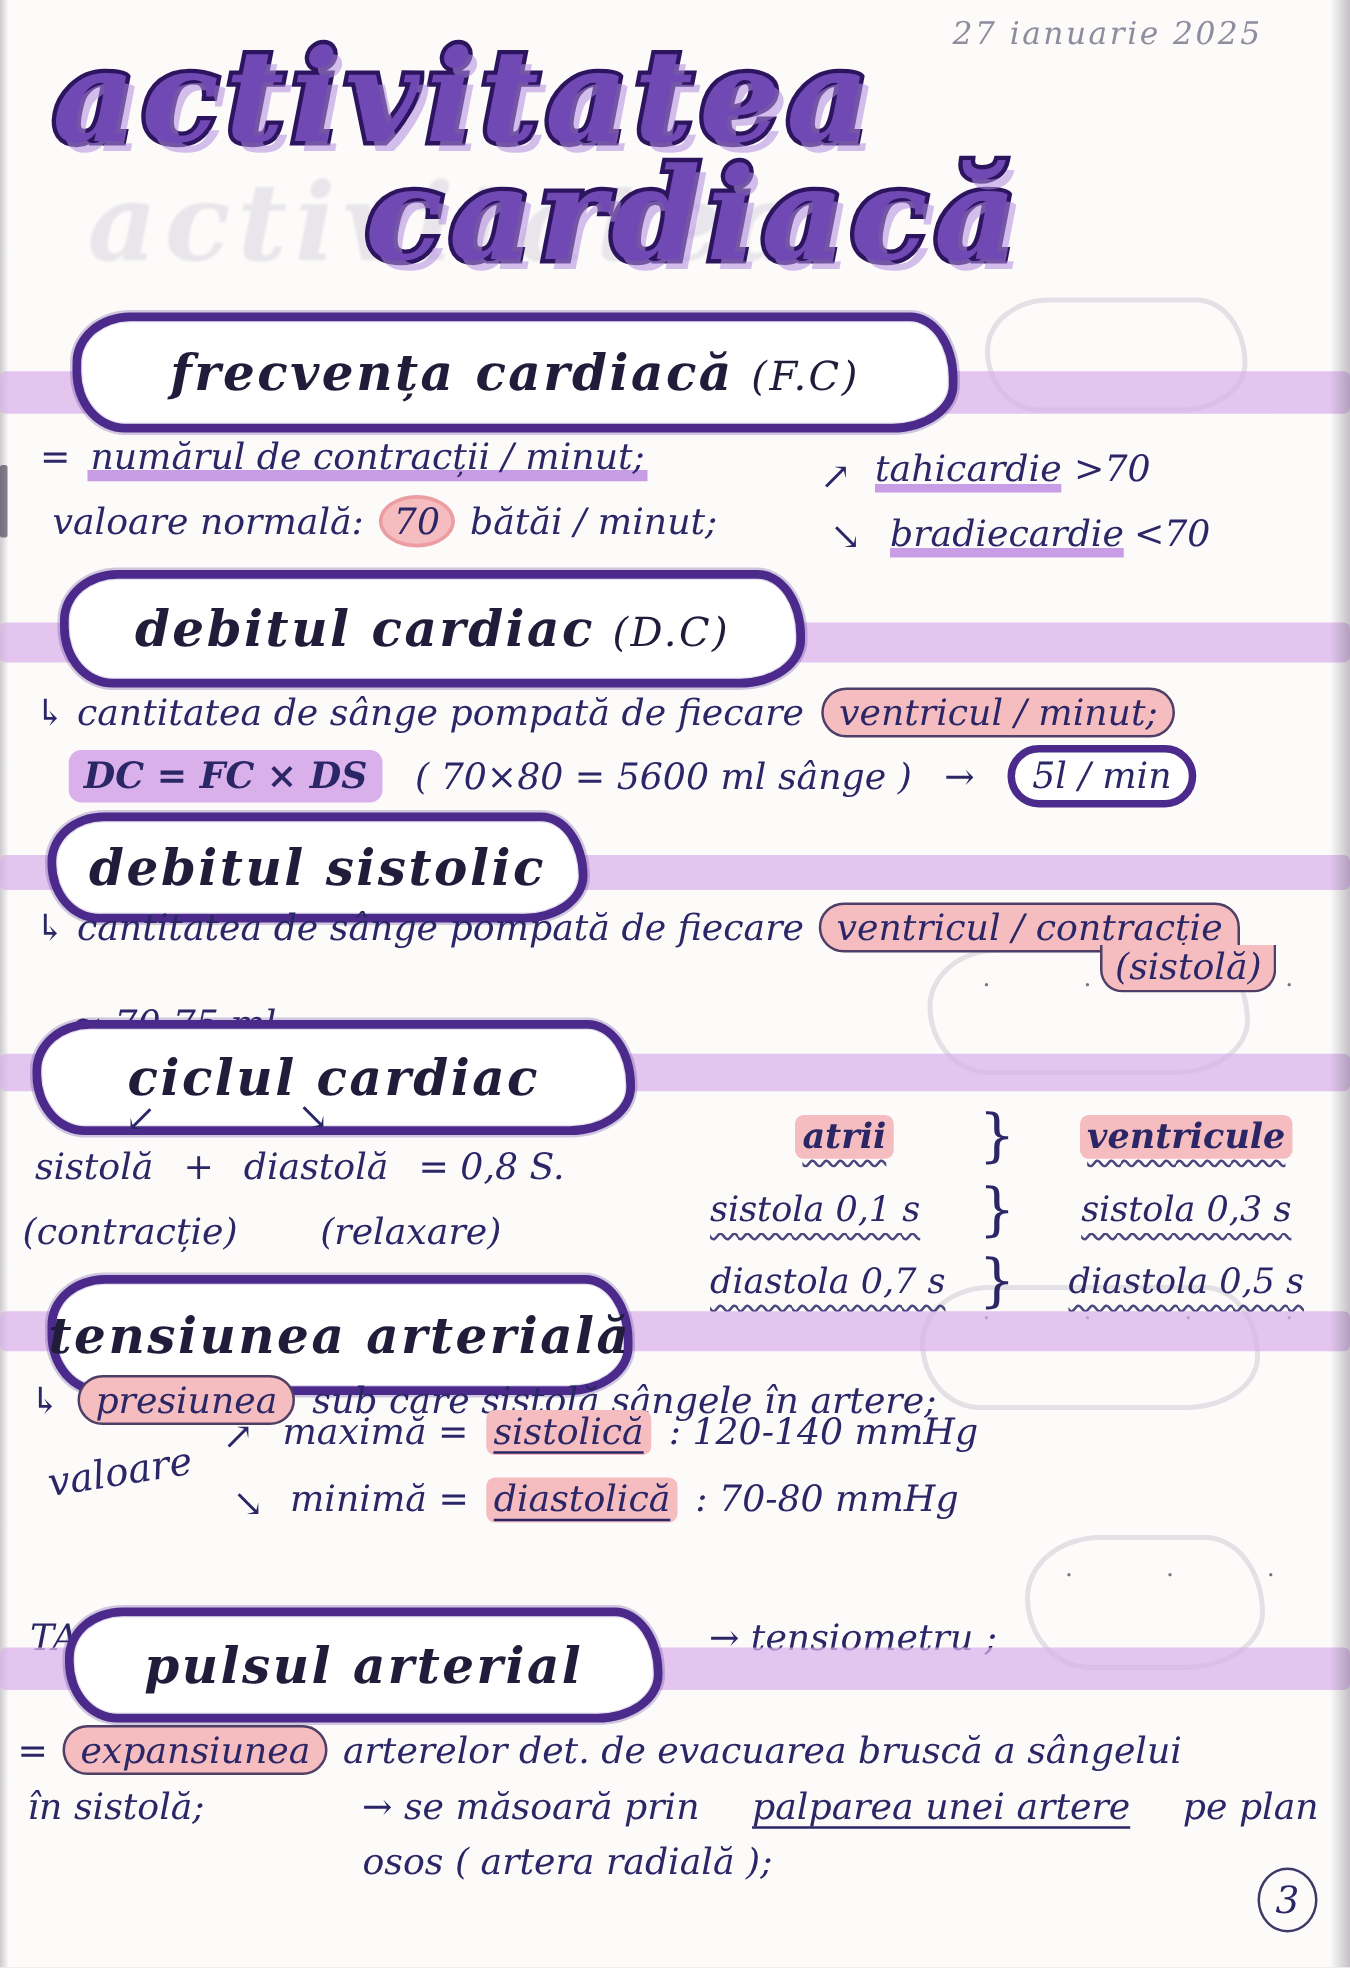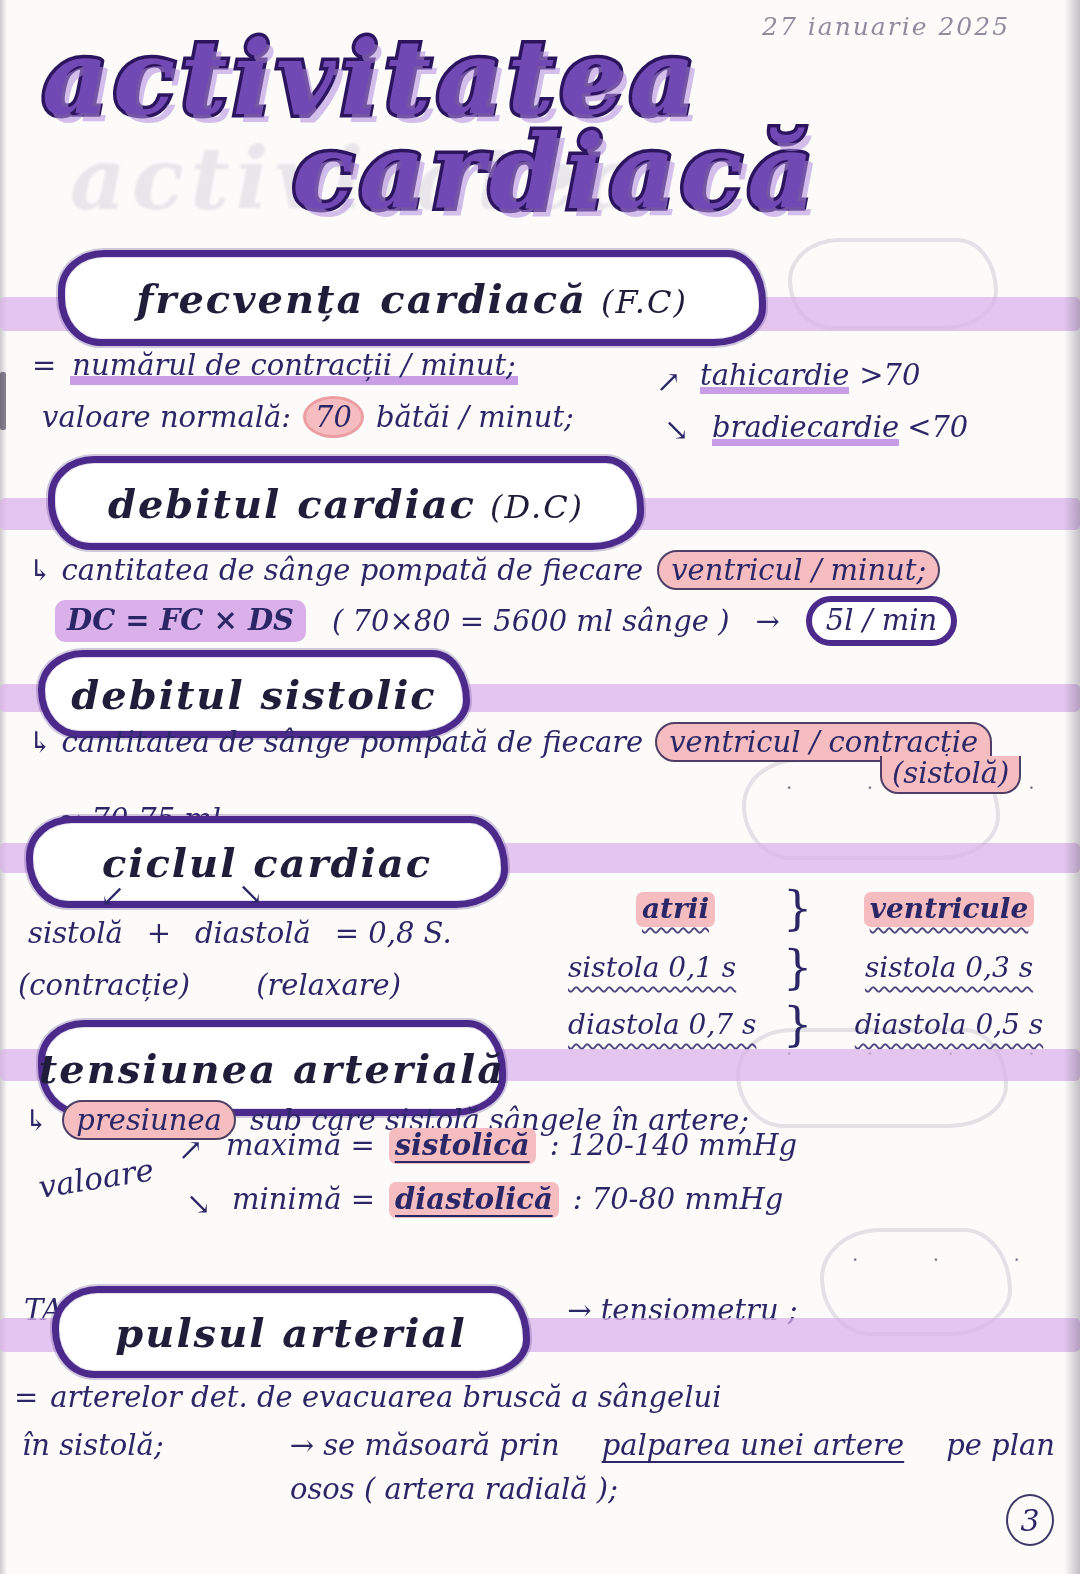--- a/index.html
+++ b/index.html
@@ -55,21 +55,21 @@
 
   .pink-blob {
     background:var(--pink); border:2.5px solid #4f3f66;
     border-radius:24px; padding:1px 12px; display:inline-block;
   }
   .pink-blob-tail { border-radius:24px 24px 4px 24px; }
   .pink-blob-sub {
     background:var(--pink); border:2.5px solid #4f3f66; border-top:none;
     border-radius:0 0 18px 18px; padding:0 10px 2px 10px; display:inline-block;
   }
-  .pink-hl { background:var(--pink); padding:0 6px 2px 6px; border-radius:7px;font-weight:bold; }
+  .pink-hl { background:var(--pink); padding:0 6px 2px 6px; border-radius:7px; }
   .pink-circle { background:var(--pink); border:3px solid #ec9da2; border-radius:50%; padding:1px 9px; display:inline-block; }
   .marker-hl { background:var(--hl); padding:3px 12px 5px 12px; border-radius:10px; font-weight:bold; }
   .oval-pen { border:2.5px solid #433d66; border-radius:50%; padding:0 12px 2px 12px; display:inline-block; }
   .oval-marker { border:6px solid var(--marker); border-radius:40px; padding:1px 14px 3px 14px; display:inline-block; background:#fff; }
 
   .wavy-u { text-decoration:underline wavy rgba(43,39,103,.85); text-underline-offset:9px; text-decoration-thickness:1.5px; }
 
   .tbl { display:grid; grid-template-columns:215px 42px 248px; row-gap:16px; align-items:baseline; font-size:28px; }
   .tbl .brace { font-size:46px; color:var(--ink); font-style:normal; line-height:.8; transform:translateY(6px); }
   .tbl .hd { font-weight:bold; }
@@ -225,20 +225,21 @@
     <span style="width:86px;"></span>
     <span>→ tensiometru ;</span>
   </div>
 
   <div class="bar" style="top:1318px; height:34px;"></div>
   <div class="bubble" style="left:52px; top:1286px; width:478px; height:92px;">
     <span class="heading">pulsul arterial</span>
   </div>
   <div class="abs hw row" style="left:14px; top:1380px; gap:12px;">
     <span class="arrow">=</span>
+    <span class="pink-blob">expansiunea</span>
     <span>arterelor det. de evacuarea bruscă a sângelui</span>
   </div>
   <div class="abs hw row" style="left:22px; top:1428px; gap:15px;">
     <span>în sistolă;</span>
     <span style="width:96px;"></span>
     <span>→ se măsoară prin</span>
     <span style="width:12px;"></span>
     <span class="pen-u">palparea unei artere</span>
     <span style="width:12px;"></span>
     <span>pe plan</span>

